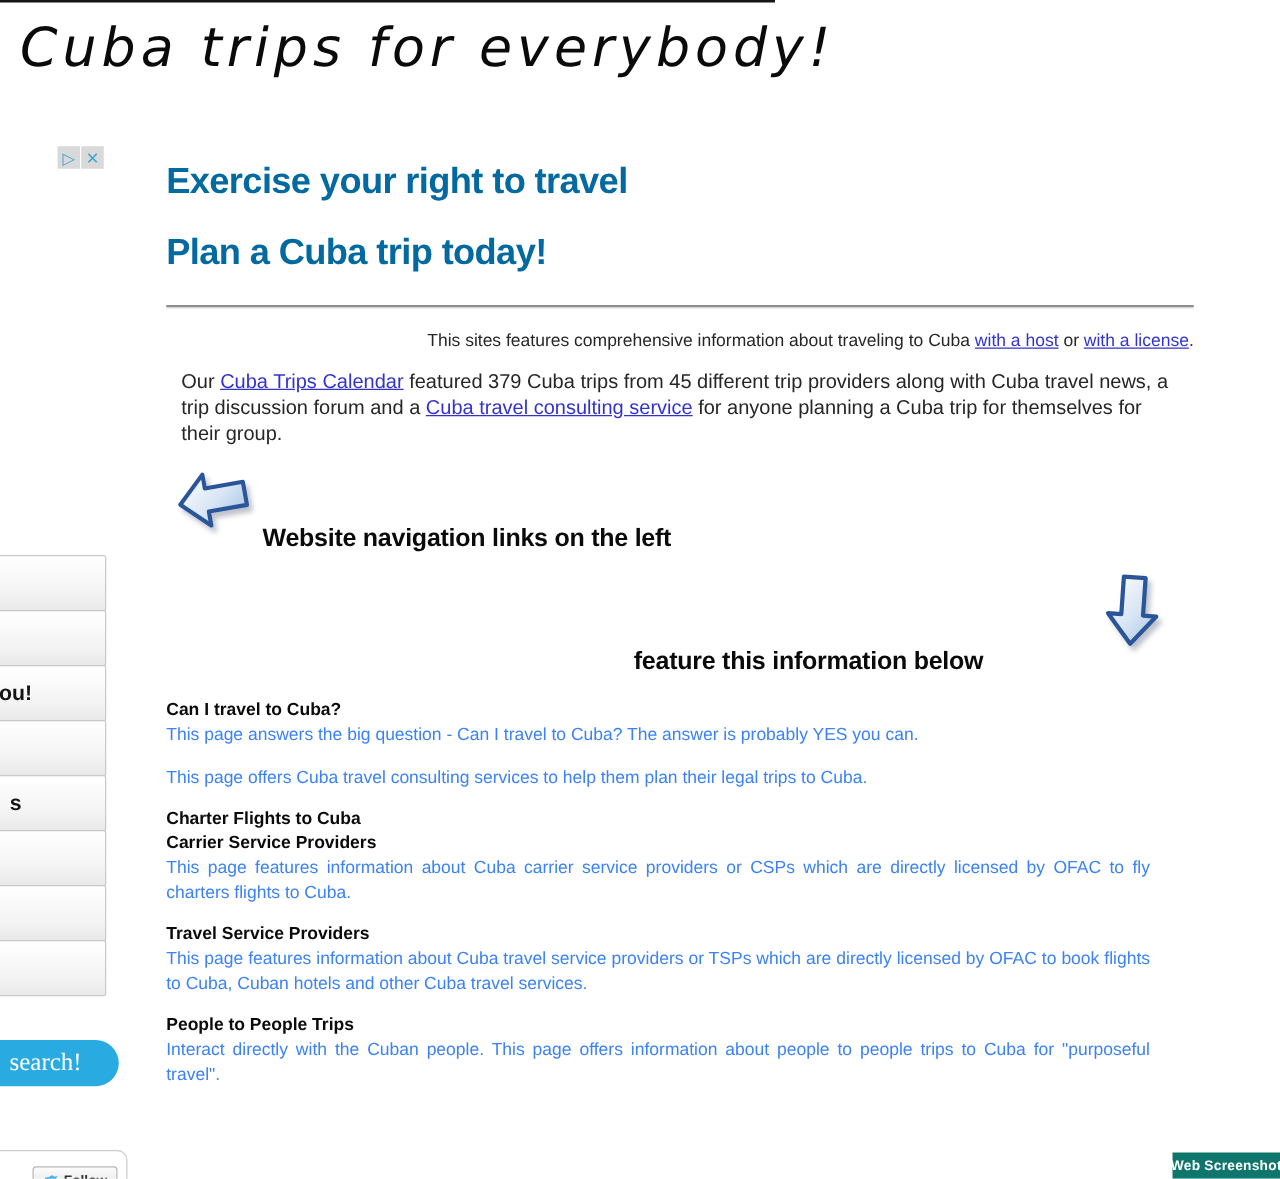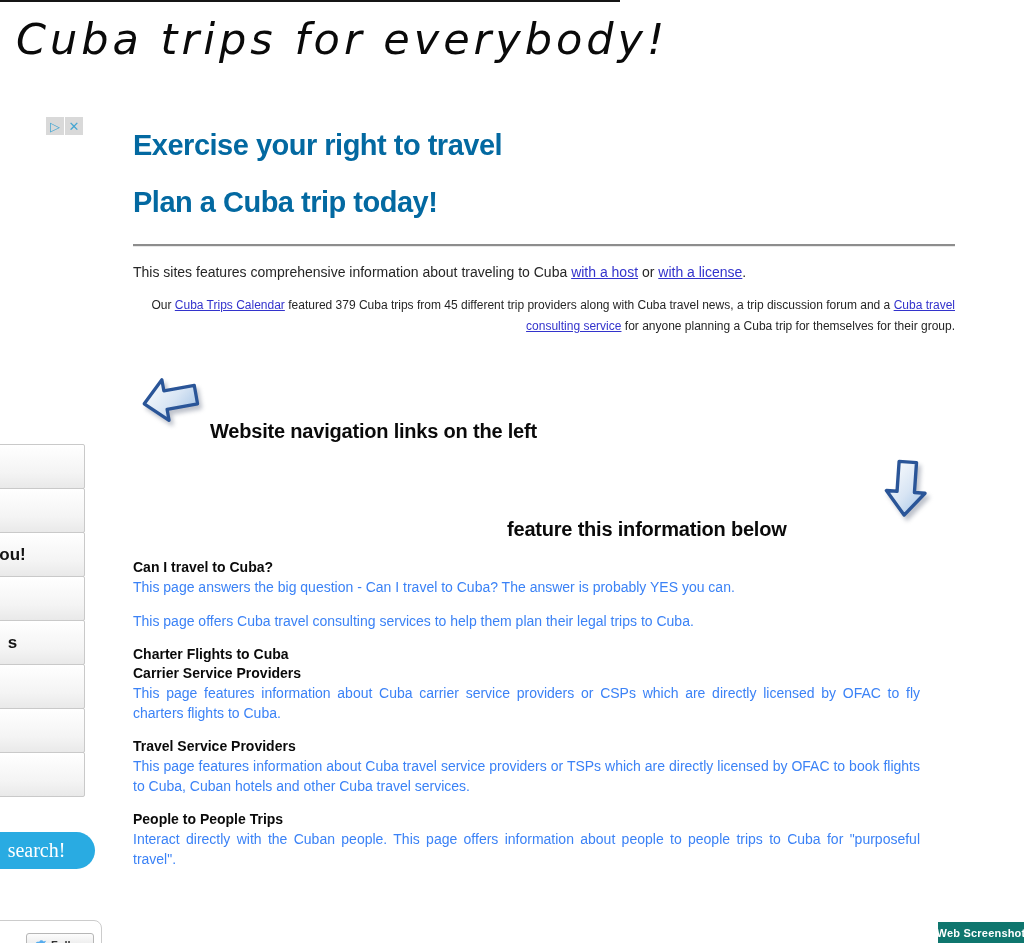--- a/index.html
+++ b/index.html
@@ -31,22 +31,22 @@
     cursor:pointer;
   }
 
   
   .main-col{left:133px;top:130px;width:822px;}
   .h1{
     font-weight:bold;font-size:29px;letter-spacing:-0.5px;
     color:#0369a1;margin:0 0 27px 0;line-height:30px;
   }
   .rule{border:0;border-top:2px solid #8d8d8d;border-bottom:1px solid #e8e8e8;margin:0 0 16px 0;}
-  .intro{ text-align:left;font-size:14px;line-height:19px;margin:0 0 13px 0;color:#262626;}
-  .intro2{text-align:right;font-size:12px;line-height:21px;margin:0;color:#262626;}
+  .intro{ text-align:right;font-size:14px;line-height:19px;margin:0 0 13px 0;color:#262626;}
+  .intro2{text-align:left;font-size:16px;line-height:21px;margin:12px;color:#262626;}
   a.lnk{color:#3333cc;text-decoration:underline;cursor:pointer;}
 
   .callout{
     font-weight:bold;color:#0a0a0a;font-size:20px;letter-spacing:-0.2px;
     white-space:nowrap;
   }
   .nav-callout{left:210px;top:420px;}
   .feature-callout{left:507px;top:518px;}
 
   .arrow-left{left:141px;top:372px;}

